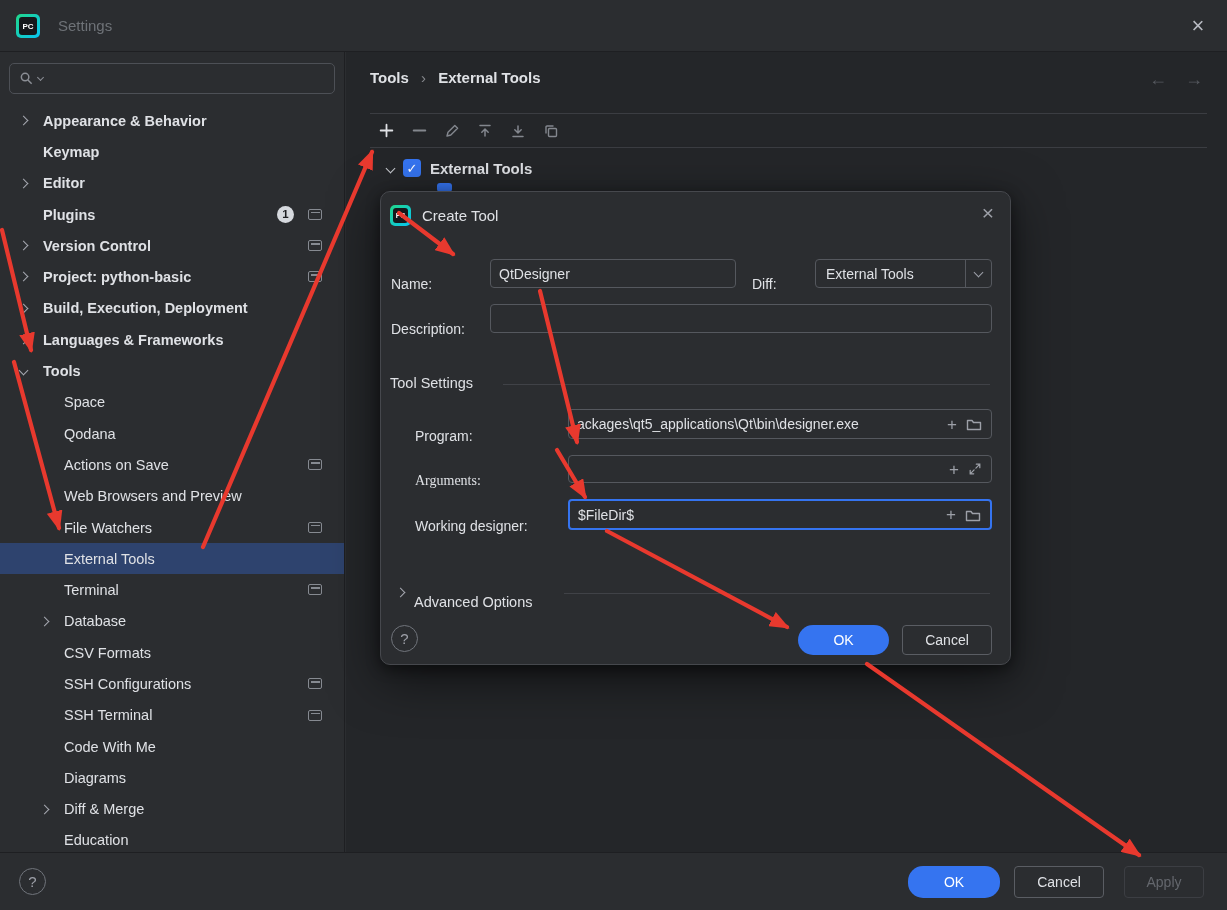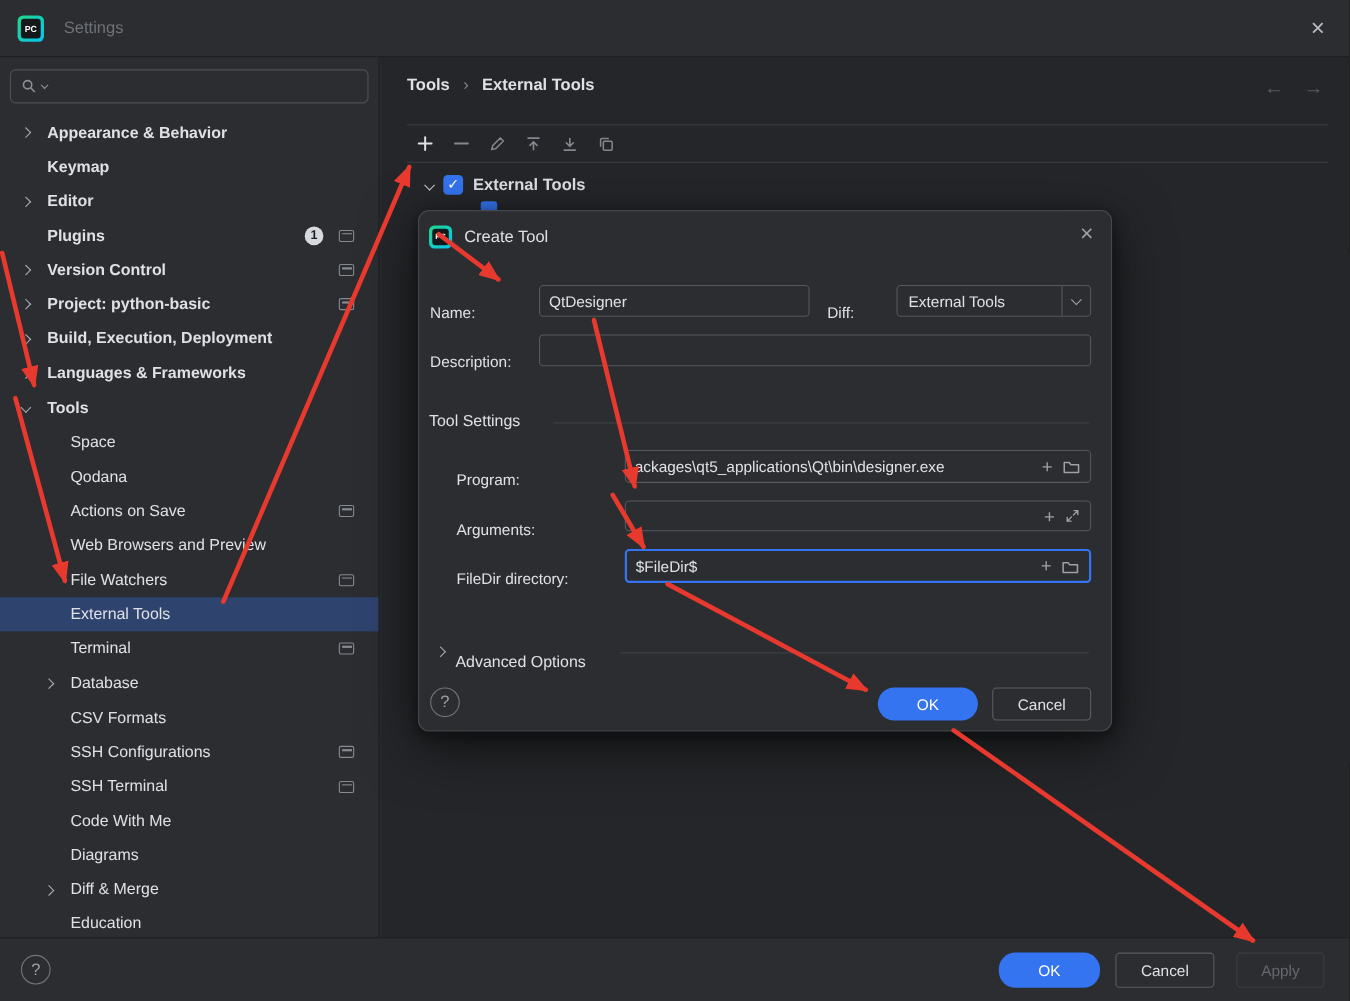--- a/index.html
+++ b/index.html
@@ -88,21 +88,21 @@
   .selbox .txt{flex:1;padding-left:10px;font-size:14px;}
   .chevbox{width:26px;align-self:stretch;border-left:1px solid var(--border);display:flex;align-items:center;justify-content:center;}
   .chevbox .chev{border-color:#9da0a8;margin-top:-3px;}
   #lab-desc{left:10px;top:119px;}
   #f-desc{left:109px;top:112px;width:502px;}
   .section-title{position:absolute;left:9px;top:183px;font-size:14.5px;}
   .rule{position:absolute;height:1px;background:#404247;}
   #rule1{left:122px;right:20px;top:192px;}
   #lab-prog{left:34px;top:226px;}
   #f-prog{left:187px;top:217px;width:424px;height:30px;}
-  #lab-args{left:34px;top:271px;}
+  #lab-args{left:34px;top:271px;font-family:Liberation Serif, serif;}
   #f-args{left:187px;top:263px;width:424px;height:28px;}
   #lab-wd{left:34px;top:316px;}
   #f-wd{left:187px;top:307px;width:424px;height:31px;border:2px solid var(--accent);}
   .adv-chev{position:absolute;left:16px;top:397px;}
   #adv-label{left:33px;top:392px;font-size:14.5px;}
   #rule2{left:183px;right:20px;top:401px;}
   .dlg-help{position:absolute;left:10px;top:433px;}
   #dlg-ok{left:417px;top:433px;width:91px;height:30px;}
   #dlg-cancel{left:521px;top:433px;width:90px;height:30px;}
 
@@ -324,21 +324,21 @@
     <div class="fld" id="f-args">
       <input value="" style="">
       <span class="ficons">
         <span class="plus">+</span>
         <svg width="14" height="14" viewBox="0 0 16 16" fill="none" stroke="currentColor" stroke-width="1.4" stroke-linecap="round">
             <path d="M9.5 2.5h4v4M13.5 2.5L9 7M6.5 13.5h-4v-4M2.5 13.5L7 9"></path>
           </svg>
       </span>
     </div>
 
-    <div class="lab" id="lab-wd">FileDir directory:</div>
+    <div class="lab" id="lab-wd">Working designer:</div>
     <div class="fld" id="f-wd">
       <input value="$FileDir$" style="">
       <span class="ficons">
         <span class="plus">+</span>
         <svg width="16" height="16" viewBox="0 0 16 16" fill="none" stroke="currentColor" stroke-width="1.4" stroke-linejoin="round">
             <path d="M1.5 13.5v-9h4.5l1.5 2h7v7z"></path>
           </svg>
       </span>
     </div>
 

